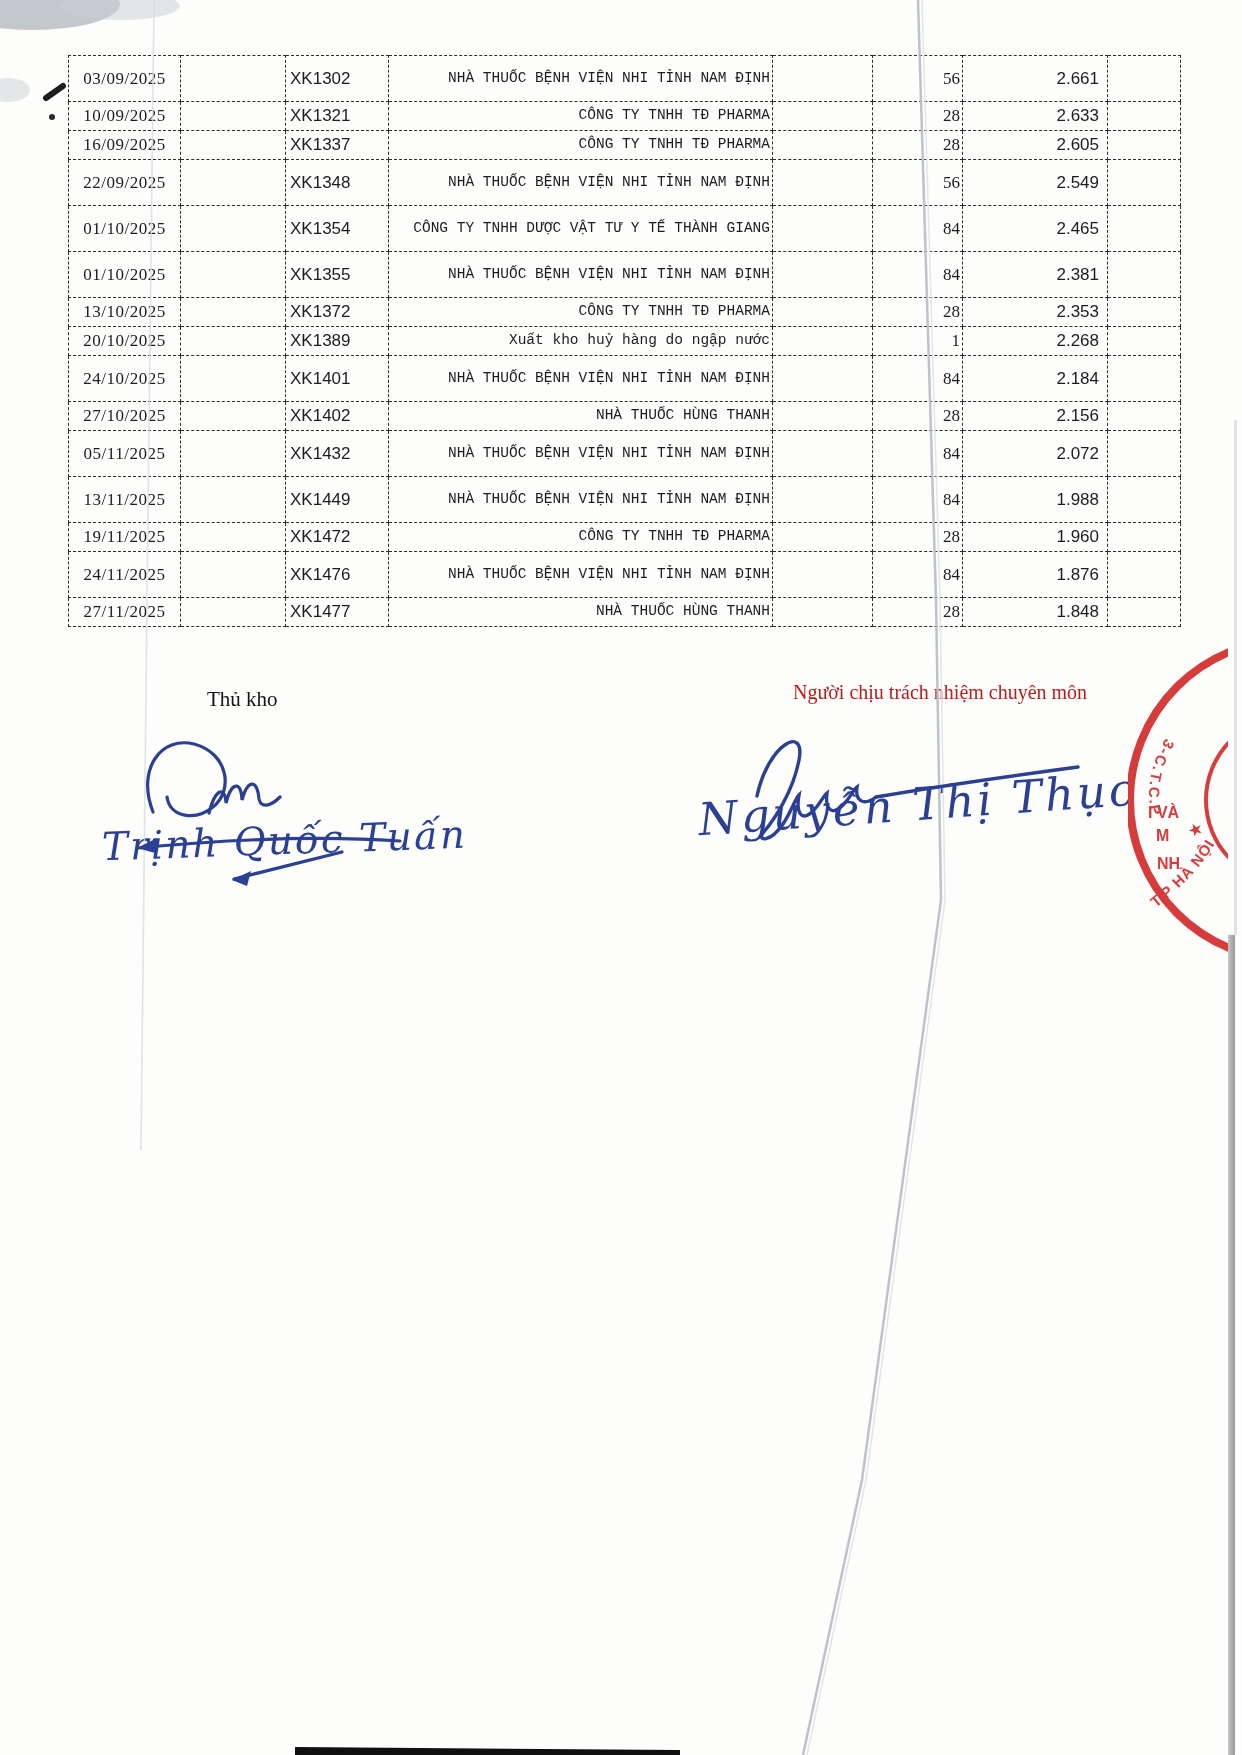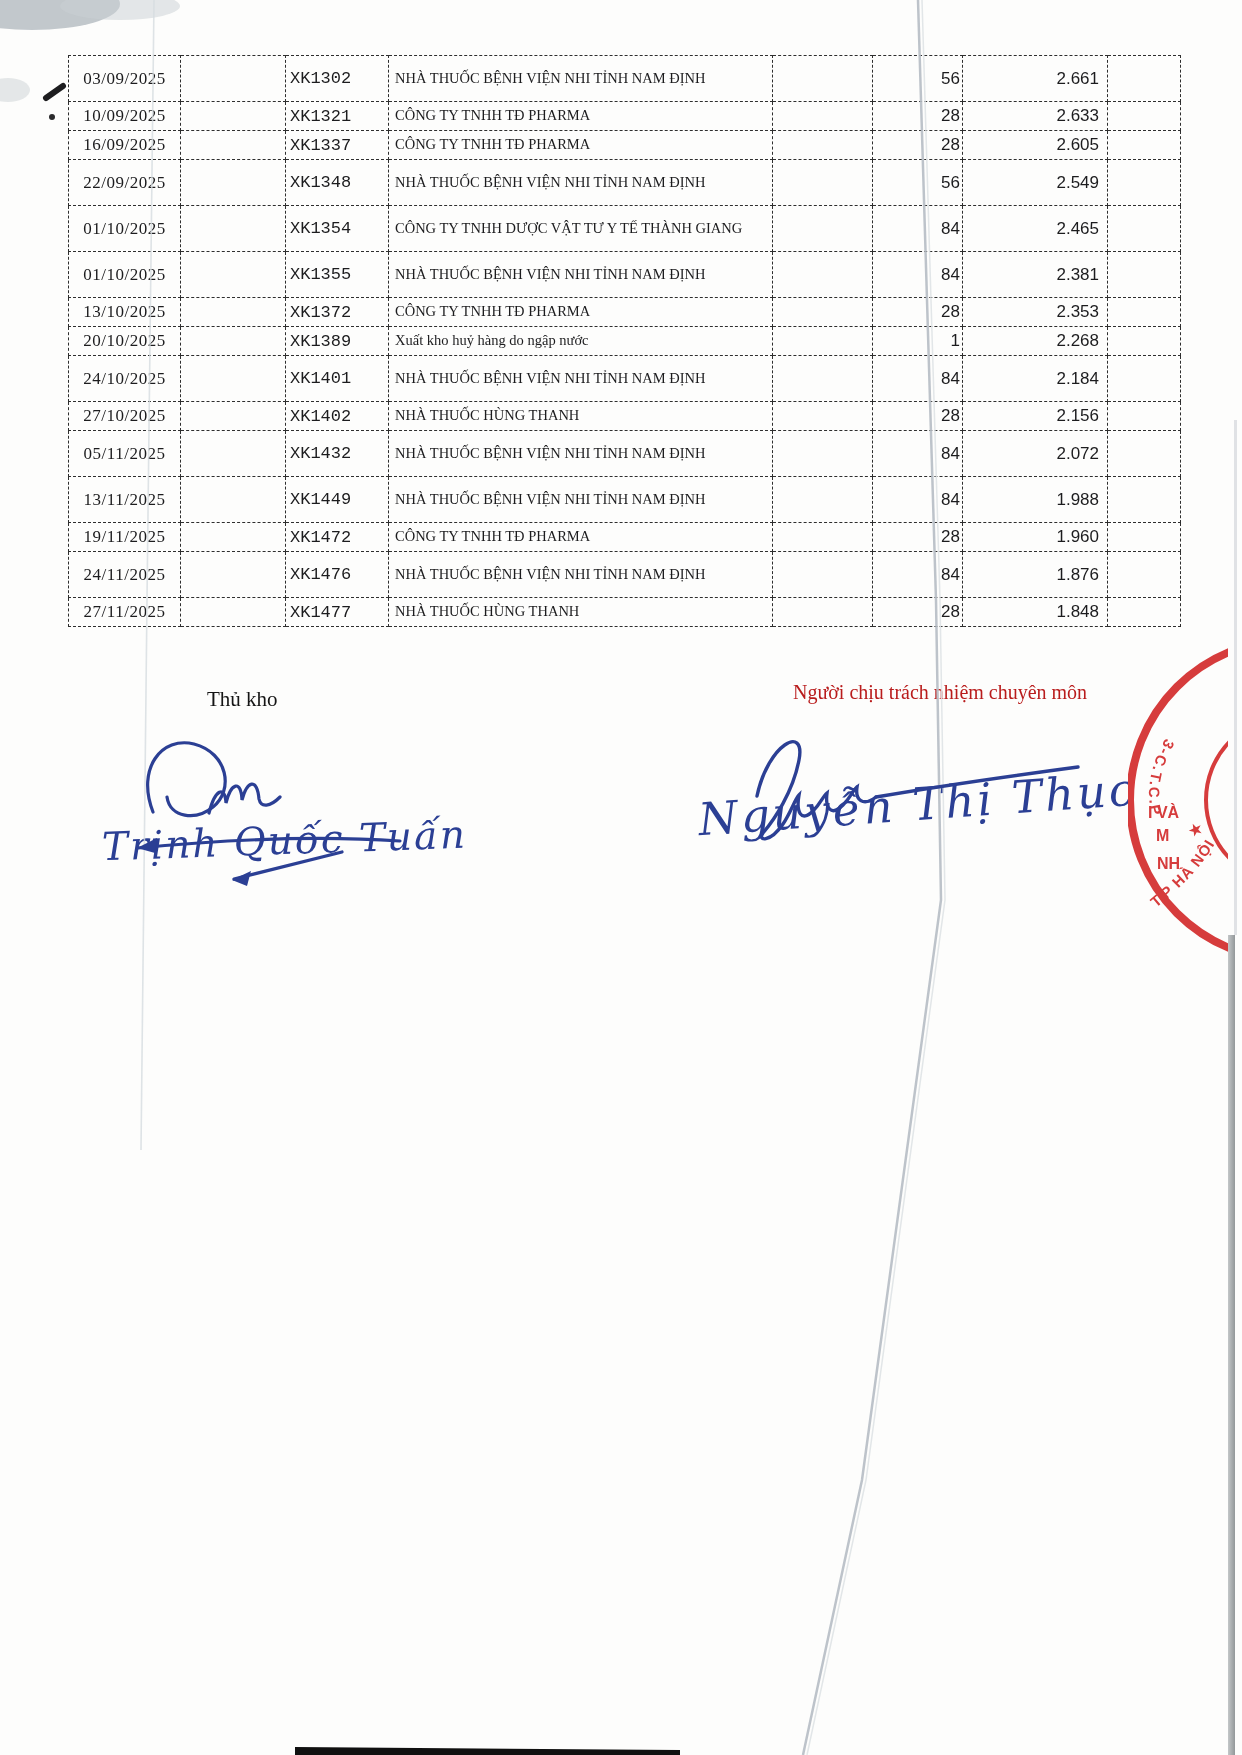--- a/index.html
+++ b/index.html
@@ -8,24 +8,24 @@
   #page{position:relative;width:1242px;height:1755px;background:#fdfdfc;}
 
   
   .ledger-wrap{position:absolute;left:68px;top:55px;}
   table.ledger{border-collapse:collapse;table-layout:fixed;width:1112px;padding-left:20px;}
   table.ledger td{border:1.6px dashed #2e2e2e;vertical-align:middle;
                   color:#1c1c1e;overflow:hidden;}
   tr.r-tall{height:46px;}
   tr.r-short{height:29px;}
   td.c-date{text-align:center;font-size:17px;font-family:"Liberation Serif",serif;letter-spacing:.5px;}
-  td.c-code{text-align:left;padding-left:4px;font-size:17px;font-family:Liberation Mono, monospace;}
-  td.c-cust{text-align:left;padding:1px 2px 1px 6px;font-size:14.5px;line-height:1.22;
-            font-family:Liberation Serif, serif;color:#222;}
-  td.c-qty{text-align:right;padding-right:2px;font-size:17px;font-family:Liberation Sans, sans-serif;}
+  td.c-code{text-align:left;padding-left:4px;font-size:17px;font-family:Liberation Sans, sans-serif;}
+  td.c-cust{text-align:right;padding:1px 2px 1px 6px;font-size:14.5px;line-height:1.22;
+            font-family:Liberation Mono, monospace;color:#222;}
+  td.c-qty{text-align:right;padding-right:2px;font-size:17px;font-family:Liberation Serif, serif;}
   td.c-bal{text-align:right;padding-right:8px;font-size:17px;font-family:Liberation Sans, sans-serif;}
   td.c-blank{background:transparent;}
 
   
   .label-thukho{position:absolute;left:207px;top:679px;font-size:21px;color:#151515;
                 font-family:"Liberation Serif",serif;margin-top:8px;}
   .label-nguoi{position:absolute;left:793px;top:681px;font-size:20px;color:#b91c1c;
                font-family:"Liberation Serif",serif;}
 
   

